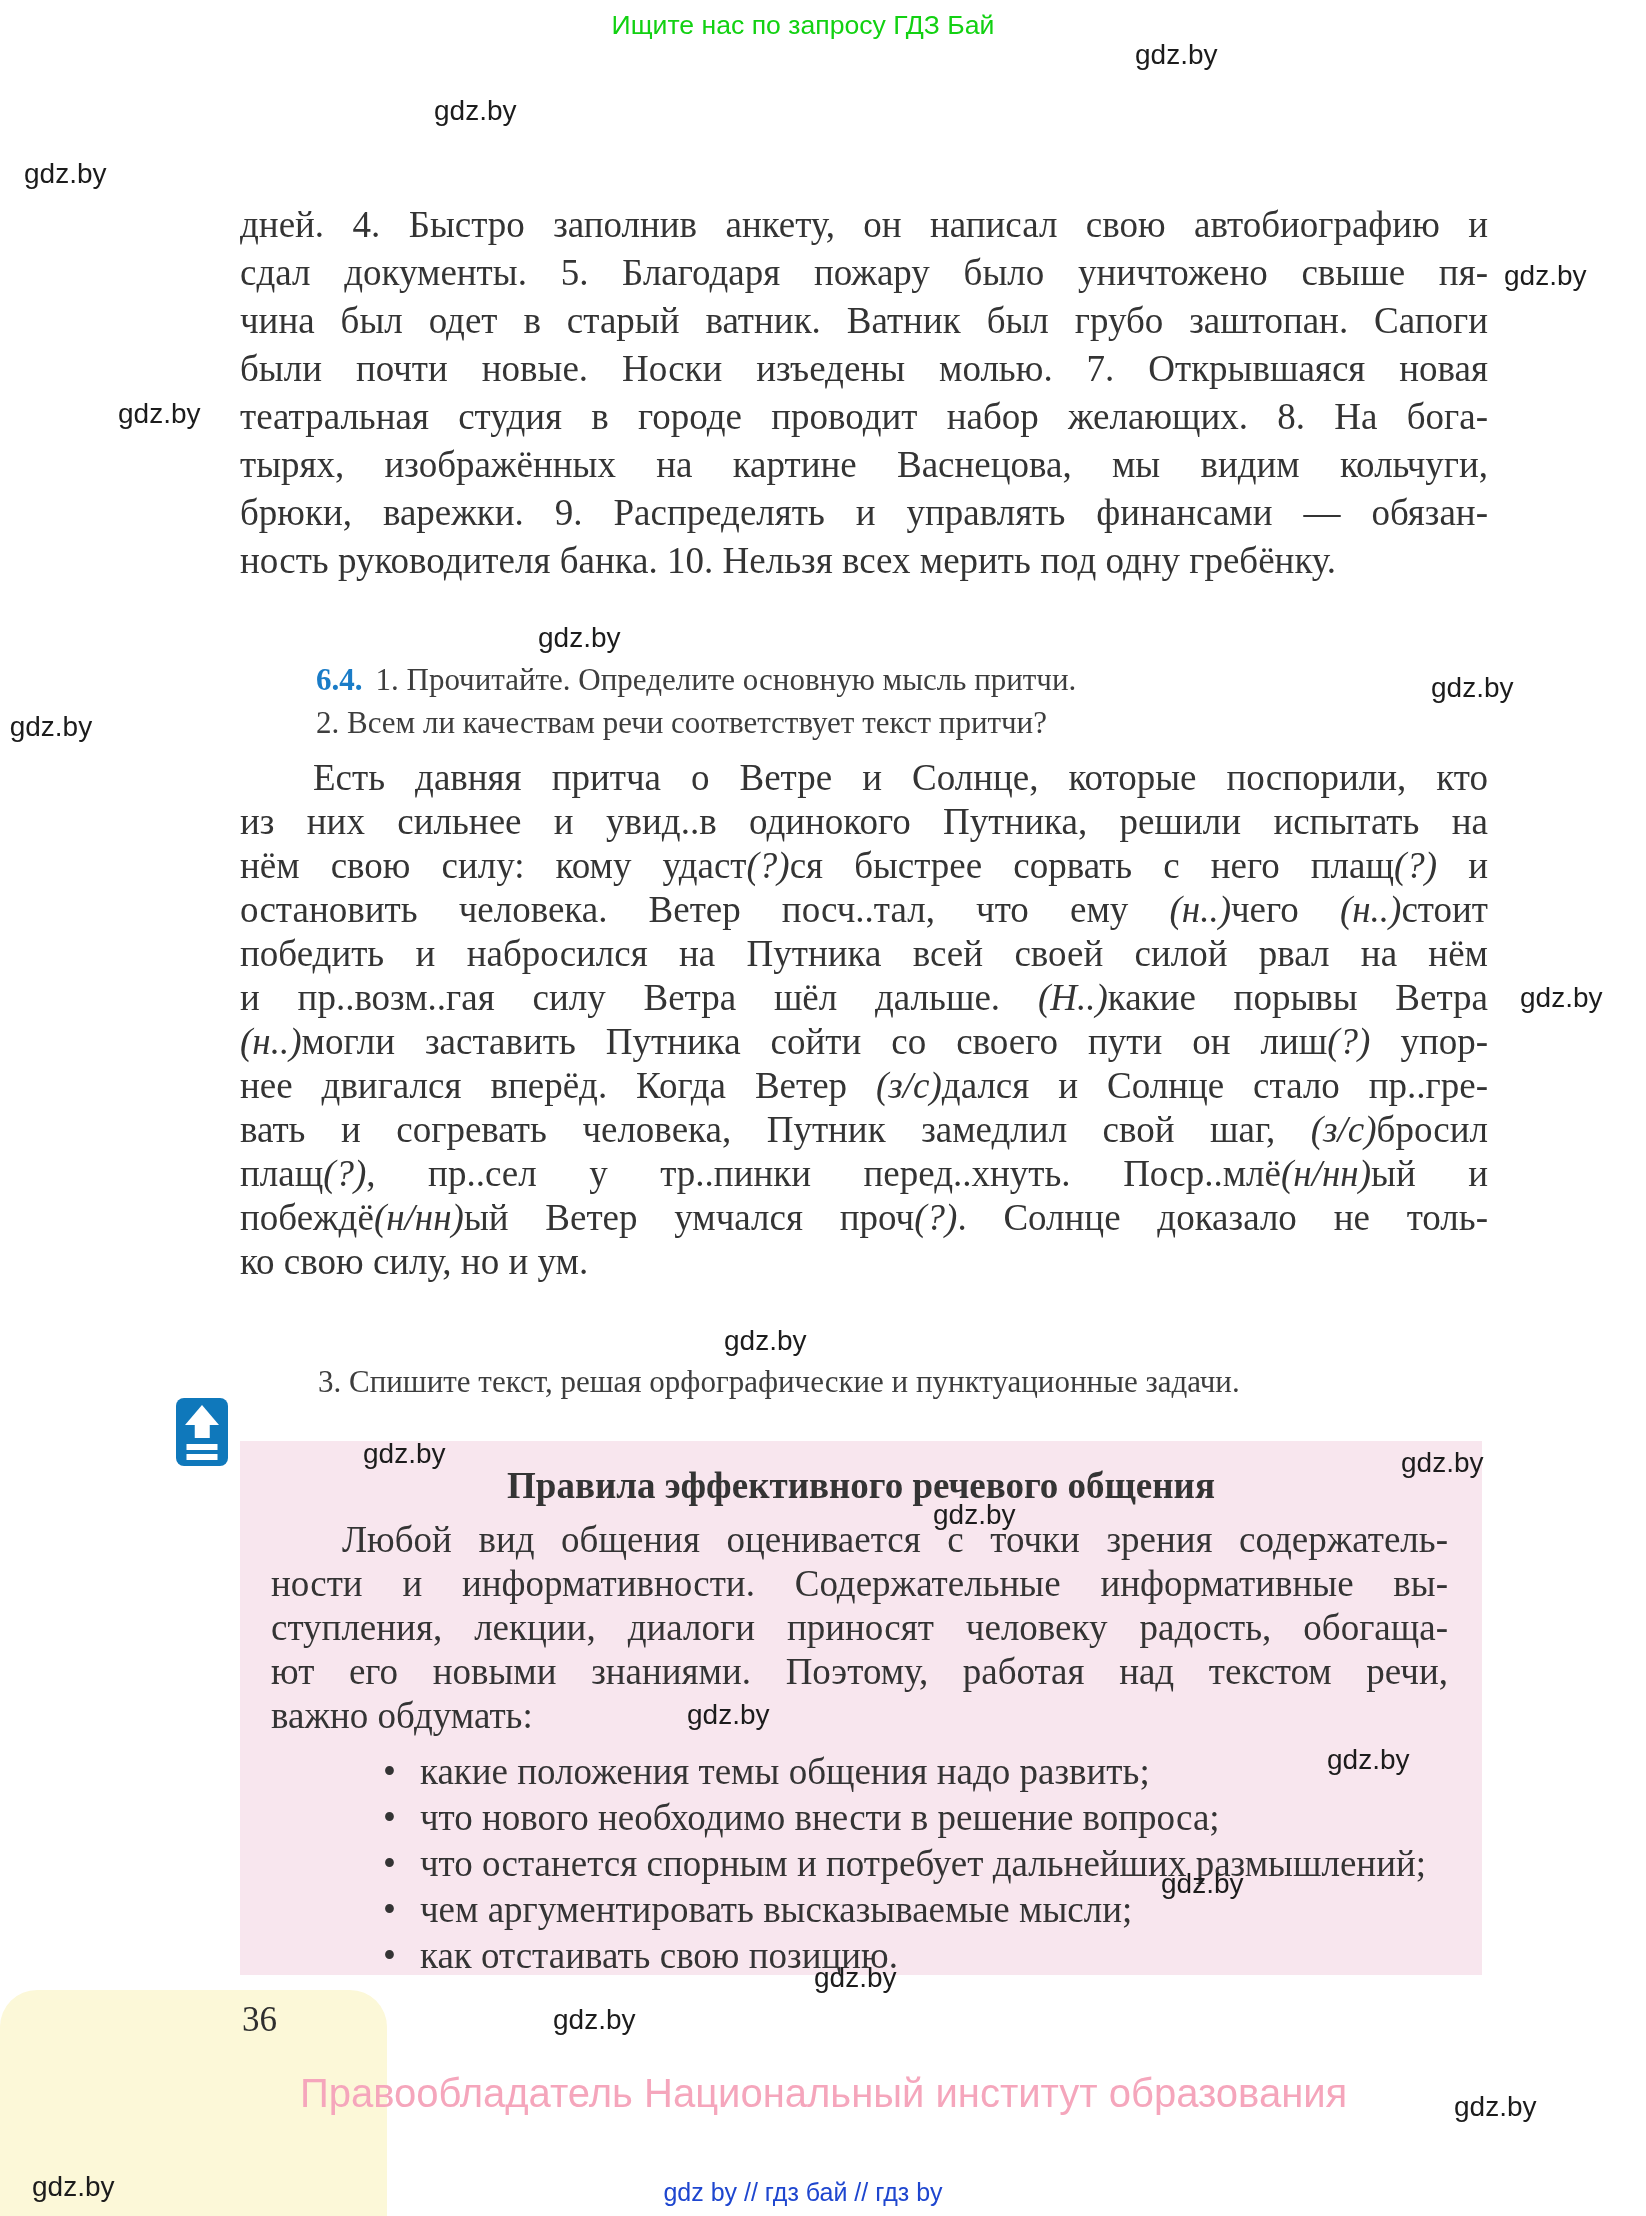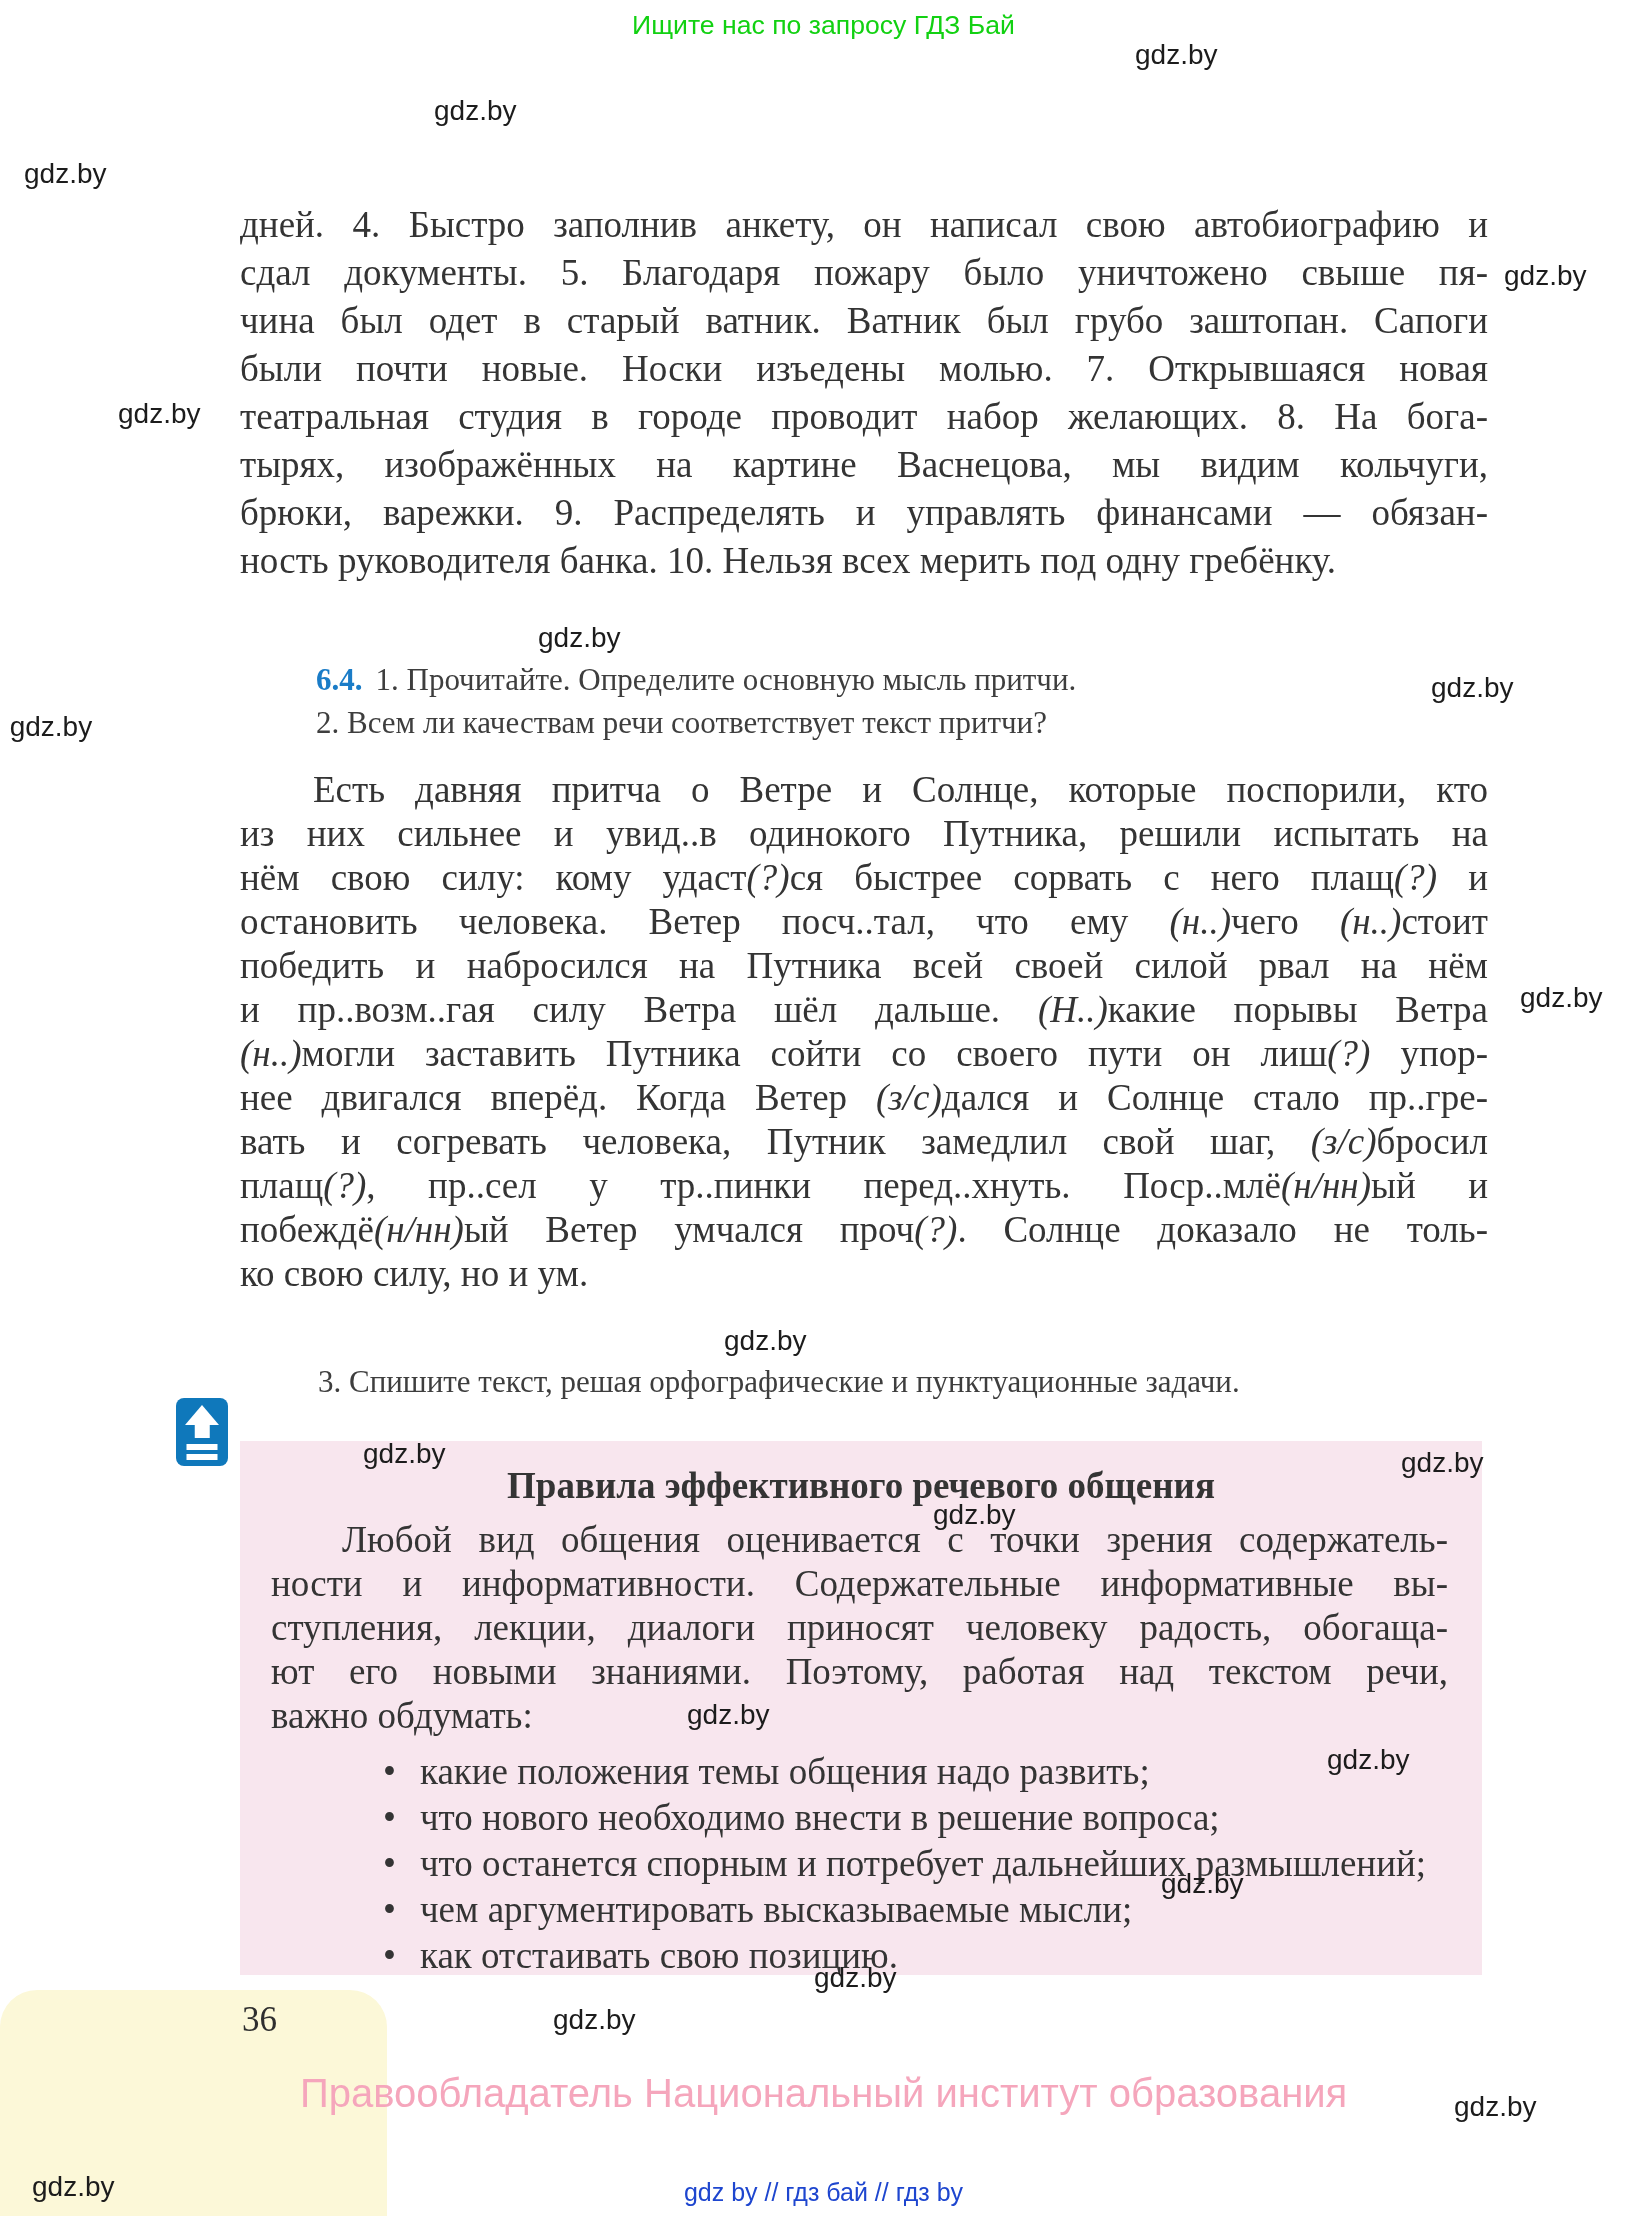--- a/index.html
+++ b/index.html
@@ -1,24 +1,24 @@
 <!DOCTYPE html>
 <html style="--accent_blue: #1a7cc7; --promo_green: #12d112; --box_pink: #f8e6ee; --box_yellow: #fcf8d8; --copyright_pink: #f5a6bc; --links_blue: #1e46cf; --icon_blue: #0f78bb;font-size:13px"><head>
 <meta charset="utf-8">
 <style>
   html,body{margin:0;padding:0;background:#ffffff;}
   .page{position:relative;width:1606px;height:2216px;background:#fff;overflow:hidden;
-        font-family:"Liberation Serif",serif;padding-left:41px;}
+        font-family:"Liberation Serif",serif;}
   
   .serifblock{position:absolute;color:#343434;font-family:"Liberation Serif",serif;}
   .p1{left:240px;top:201px;width:1248px;font-size:37px;line-height:48px;}
   .parable{left:240px;top:756px;width:1248px;font-size:37px;line-height:44px;}
   .ln{text-align:justify;text-align-last:justify;-moz-text-align-last:justify;}
   .serifblock .ln:last-child{text-align-last:left;-moz-text-align-last:left;}
-  .indent .ln:first-child{text-indent:73px;margin-top:12px;}
+  .indent .ln:first-child{text-indent:73px;}
   
   .sans{font-family:Liberation Serif, serif;color:#3e3e3e;}
   .task-head{position:absolute;left:316px;top:658px;font-size:31px;line-height:43px;}
   .task-num{color:var(--accent_blue);font-weight:bold;margin-right:13px;}
   .task3{position:absolute;left:318px;top:1364px;font-size:31px;}
   
   .rules{position:absolute;left:240px;top:1441px;width:1242px;height:534px;background:var(--box_pink);}
   .rules-title{position:absolute;top:22.6px;left:0;right:0;text-align:center;font-weight:bold;
                font-size:37px;color:#343434;font-family:"Liberation Serif",serif;}
   .rules-para{position:absolute;left:31px;right:34px;top:77px;font-size:37px;line-height:44px;

